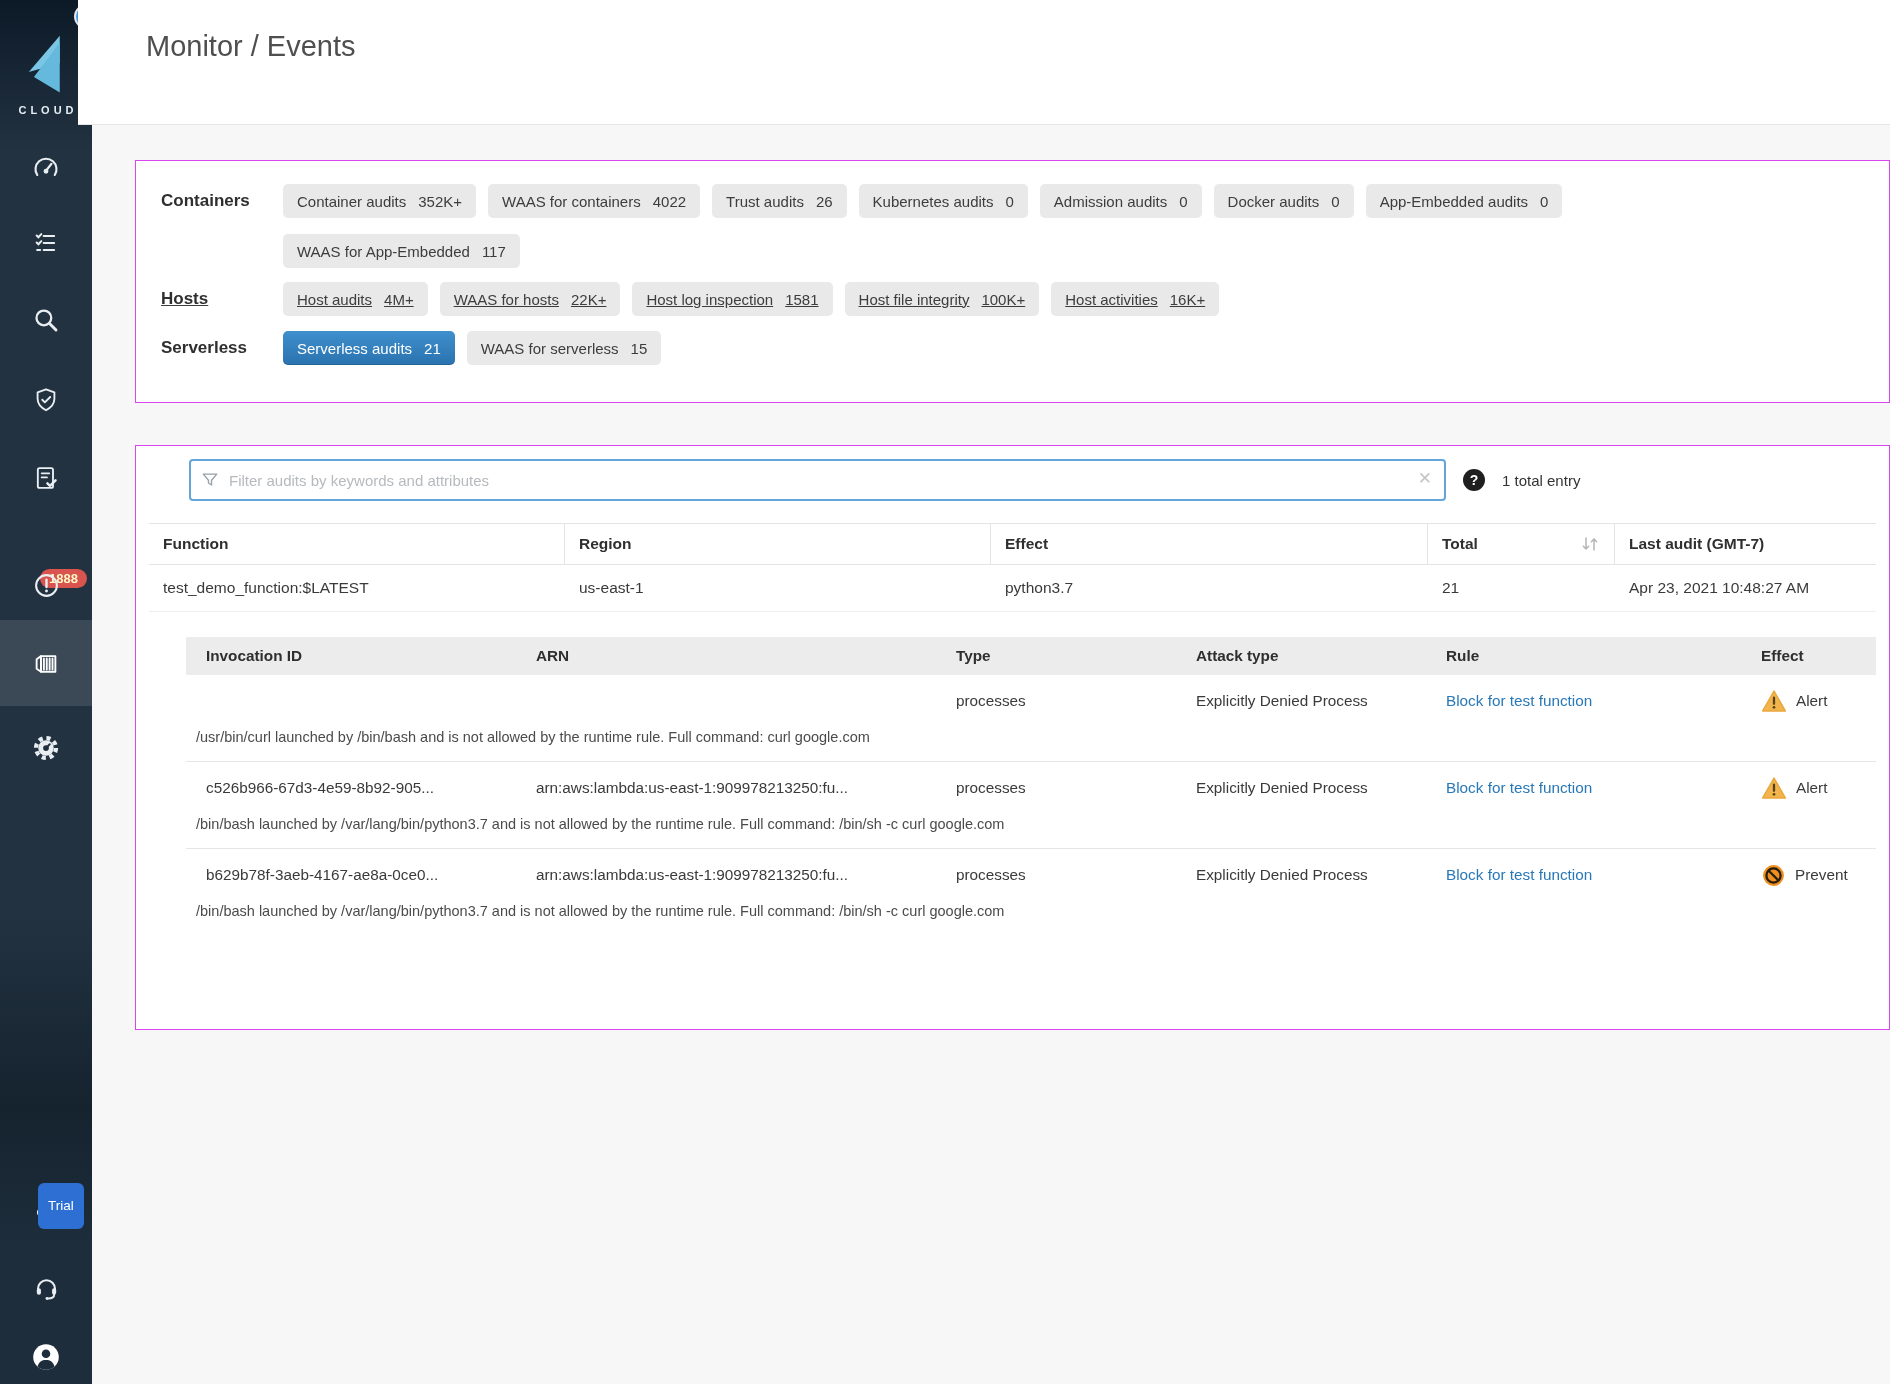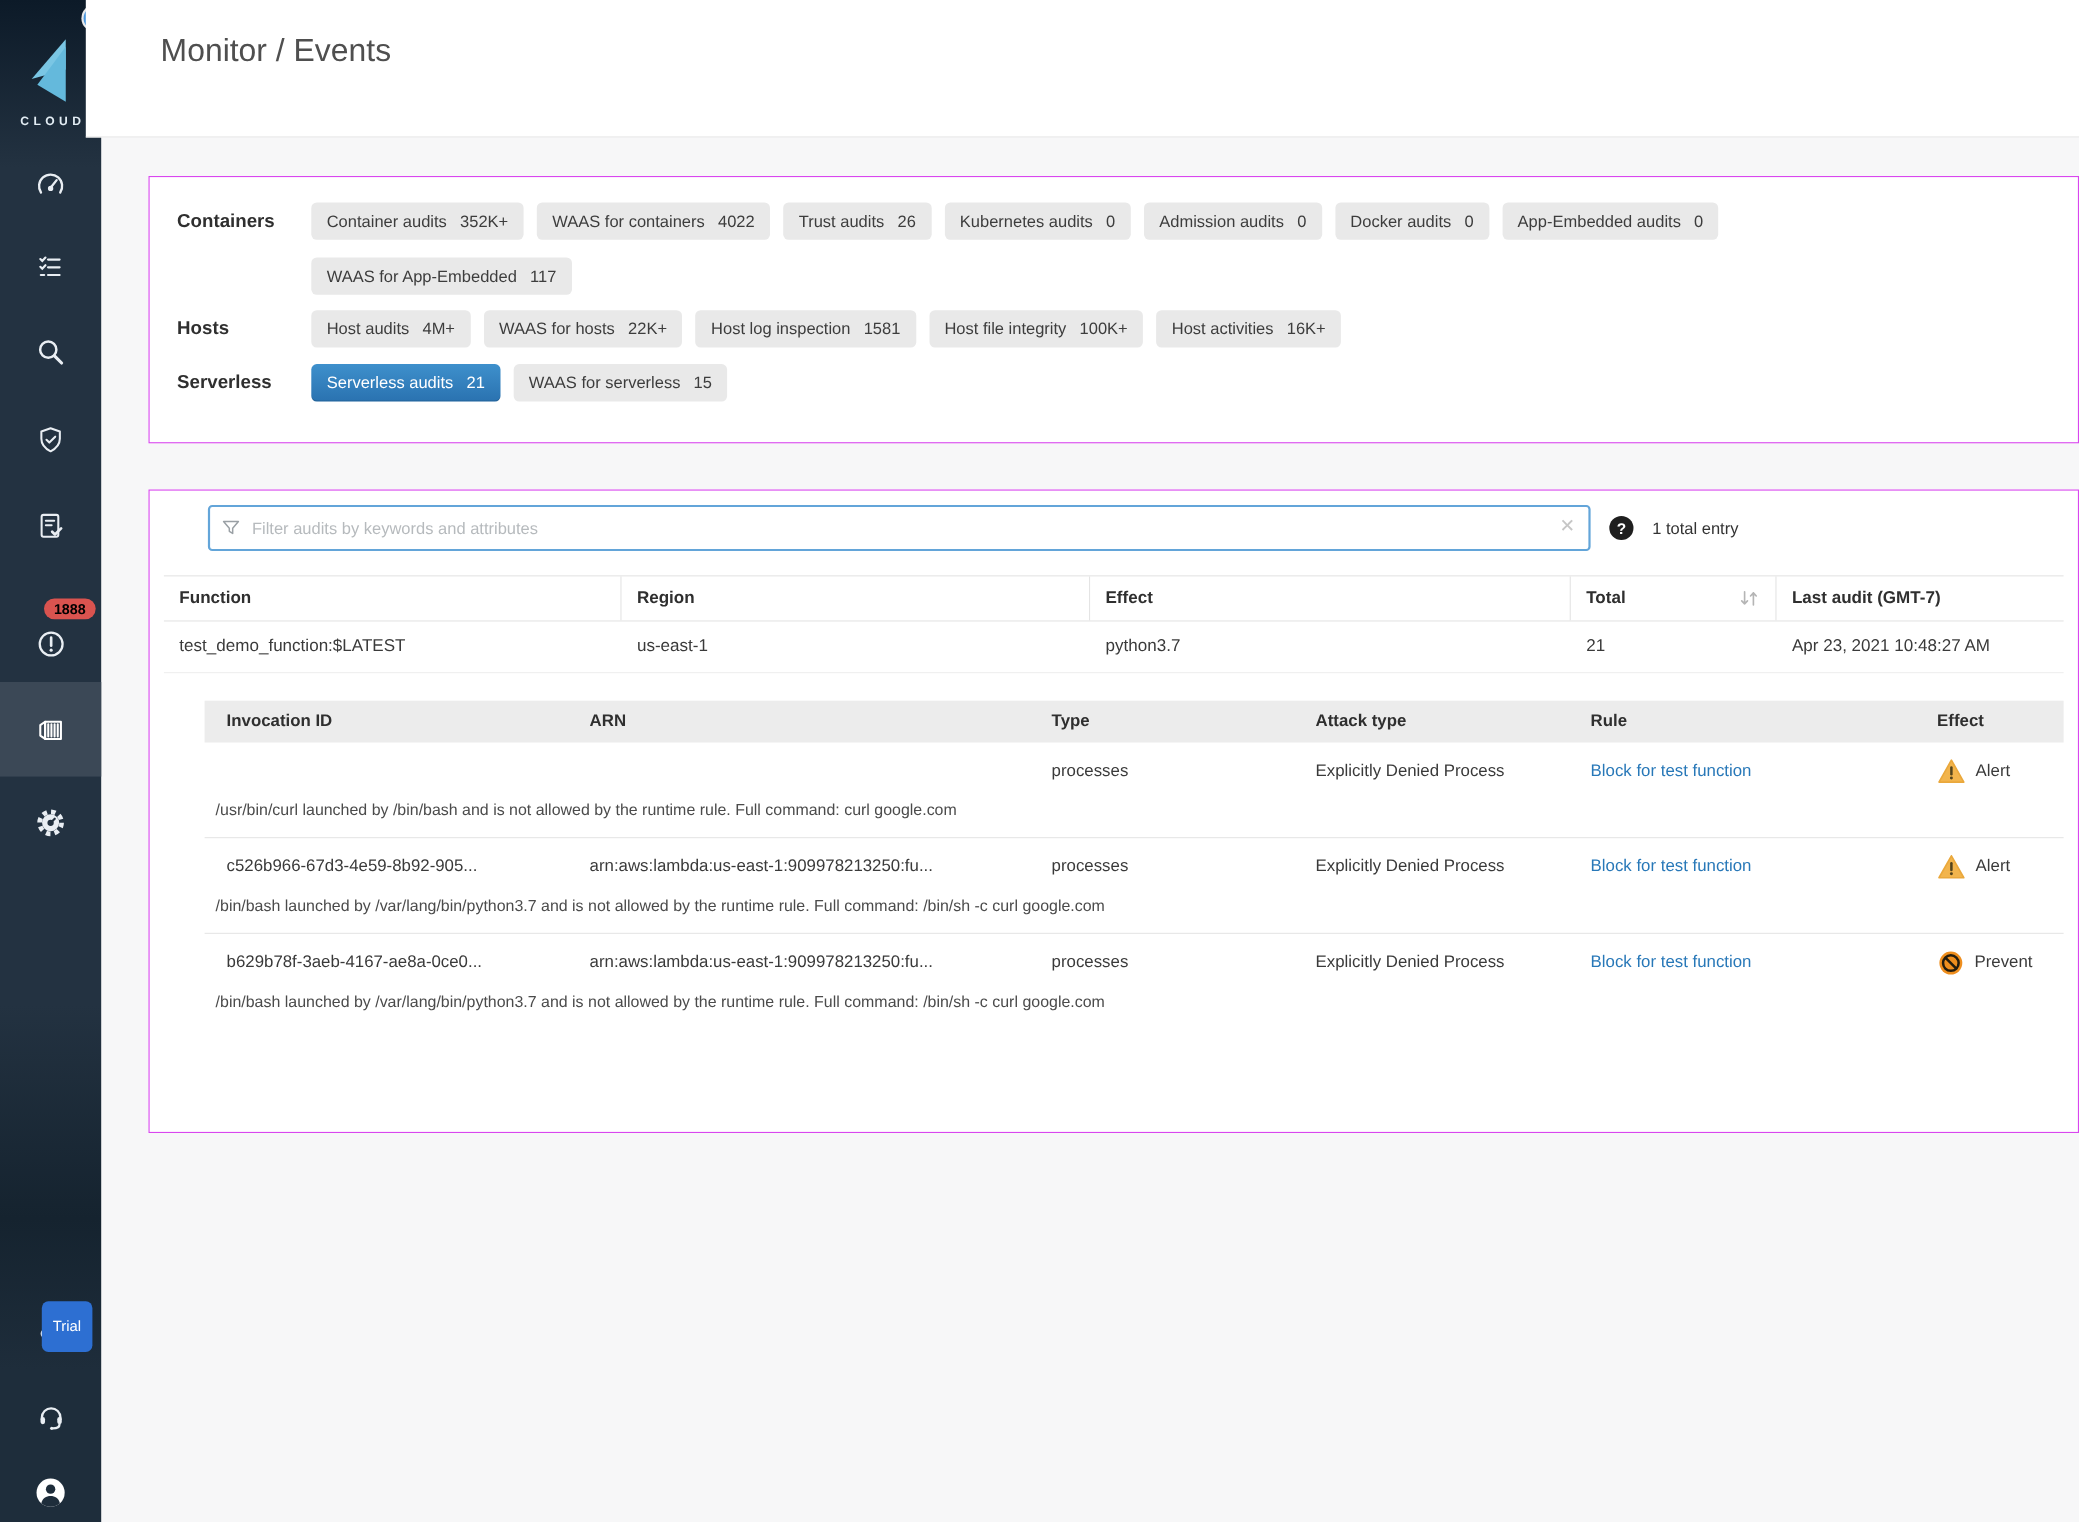--- a/index.html
+++ b/index.html
@@ -17,21 +17,21 @@
     position:absolute;left:76px;top:6px;width:21px;height:21px;border-radius:50%;
     background:#4a96dd;color:#fff;font-size:12px;font-weight:bold;
     display:flex;align-items:center;justify-content:center;box-shadow:0 0 0 2px rgba(255,255,255,.9);
   }
   .logo-wrap{position:absolute;left:0;top:34px;width:92px;text-align:center;}
   .logo-text{margin-top:4px;font-size:11px;font-weight:bold;letter-spacing:4px;color:#e3edf4;padding-left:4px;}
   .nav-item{position:absolute;left:0;width:92px;height:44px;display:flex;align-items:center;justify-content:center;}
   .nav-item svg{display:block;}
   .nav-active-band{position:absolute;left:0;top:620px;width:92px;height:86px;background:#3b4856;}
   .badge-red{
-    position:absolute;left:40px;top:544px;background:#d9534f;color:#000000;
+    position:absolute;left:40px;top:569px;background:#d9534f;color:#fef9c3;
     font-size:13px;font-weight:bold;padding:3px 9px;border-radius:11px;line-height:1;
   }
   .trial-pill{
     position:absolute;left:38px;top:1183px;background:#2d6fd2;color:#fff;
     font-size:13.5px;padding:16px 10px;border-radius:6px;line-height:1;z-index:3;
   }
   
   #main-header{
     position:absolute;left:78px;top:0;right:0;height:125px;background:#fff;border-bottom:1px solid #e6e6e6;
   }
@@ -45,21 +45,21 @@
   .chip-line{display:flex;gap:12px;flex-wrap:nowrap;}
   .chip{
     display:inline-flex;align-items:center;height:34px;padding:0 14px;border-radius:5px;
     background:#e9e9e9;font-size:15px;color:#3d3d3d;white-space:nowrap;cursor:pointer;
   }
   .chip .chip-count{margin-left:12px;}
   .chip.selected{
     background:linear-gradient(180deg,#3e90cc,#2a72b0);color:#fff;
     box-shadow:inset 0 -1px 0 rgba(0,0,0,.15);
   }
-  .mt14{margin-top:14px;} .mt15{margin-top:15px;}
+  .mt14{margin-top:14px;text-decoration:underline;} .mt15{margin-top:15px;}
   
   #table-card{left:135px;top:445px;width:1755px;height:585px;padding:13px;}
   .filter-row{display:flex;align-items:center;gap:17px;}
   .filter-box{position:relative;width:1257px;height:42px;flex:none;margin-left:40px;}
   .filter-box input{
     width:100%;height:100%;border:2px solid #63a5d9;border-radius:4px;outline:none;
     padding:0 40px 0 38px;font-size:15px;color:#444;font-family:"Liberation Sans",sans-serif;
   }
   .filter-box input::placeholder{color:#b6babd;}
   .funnel{position:absolute;left:12px;top:12px;}

